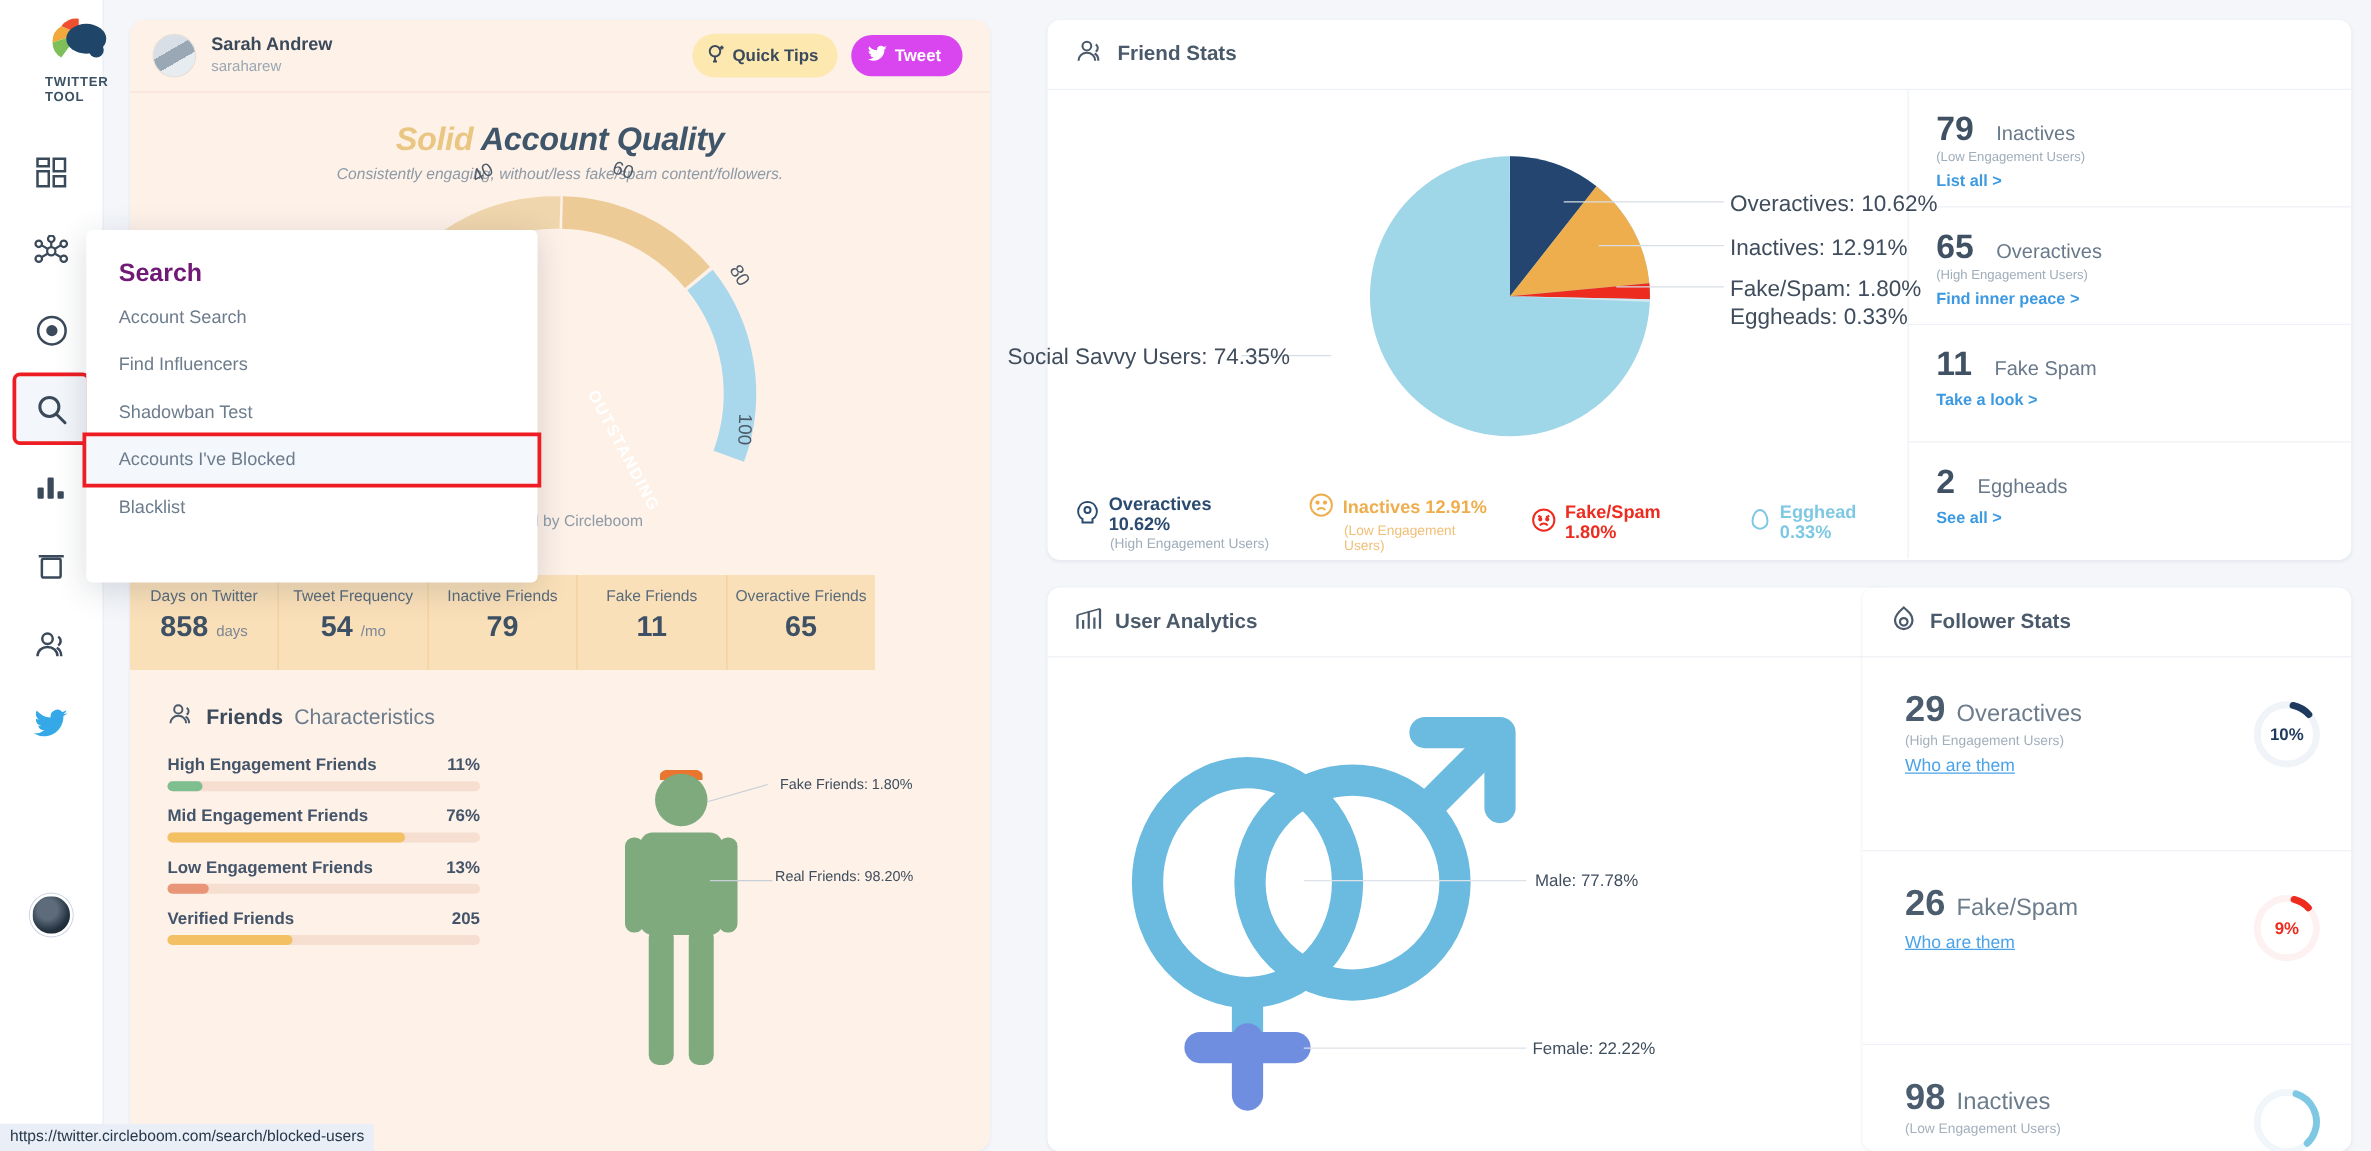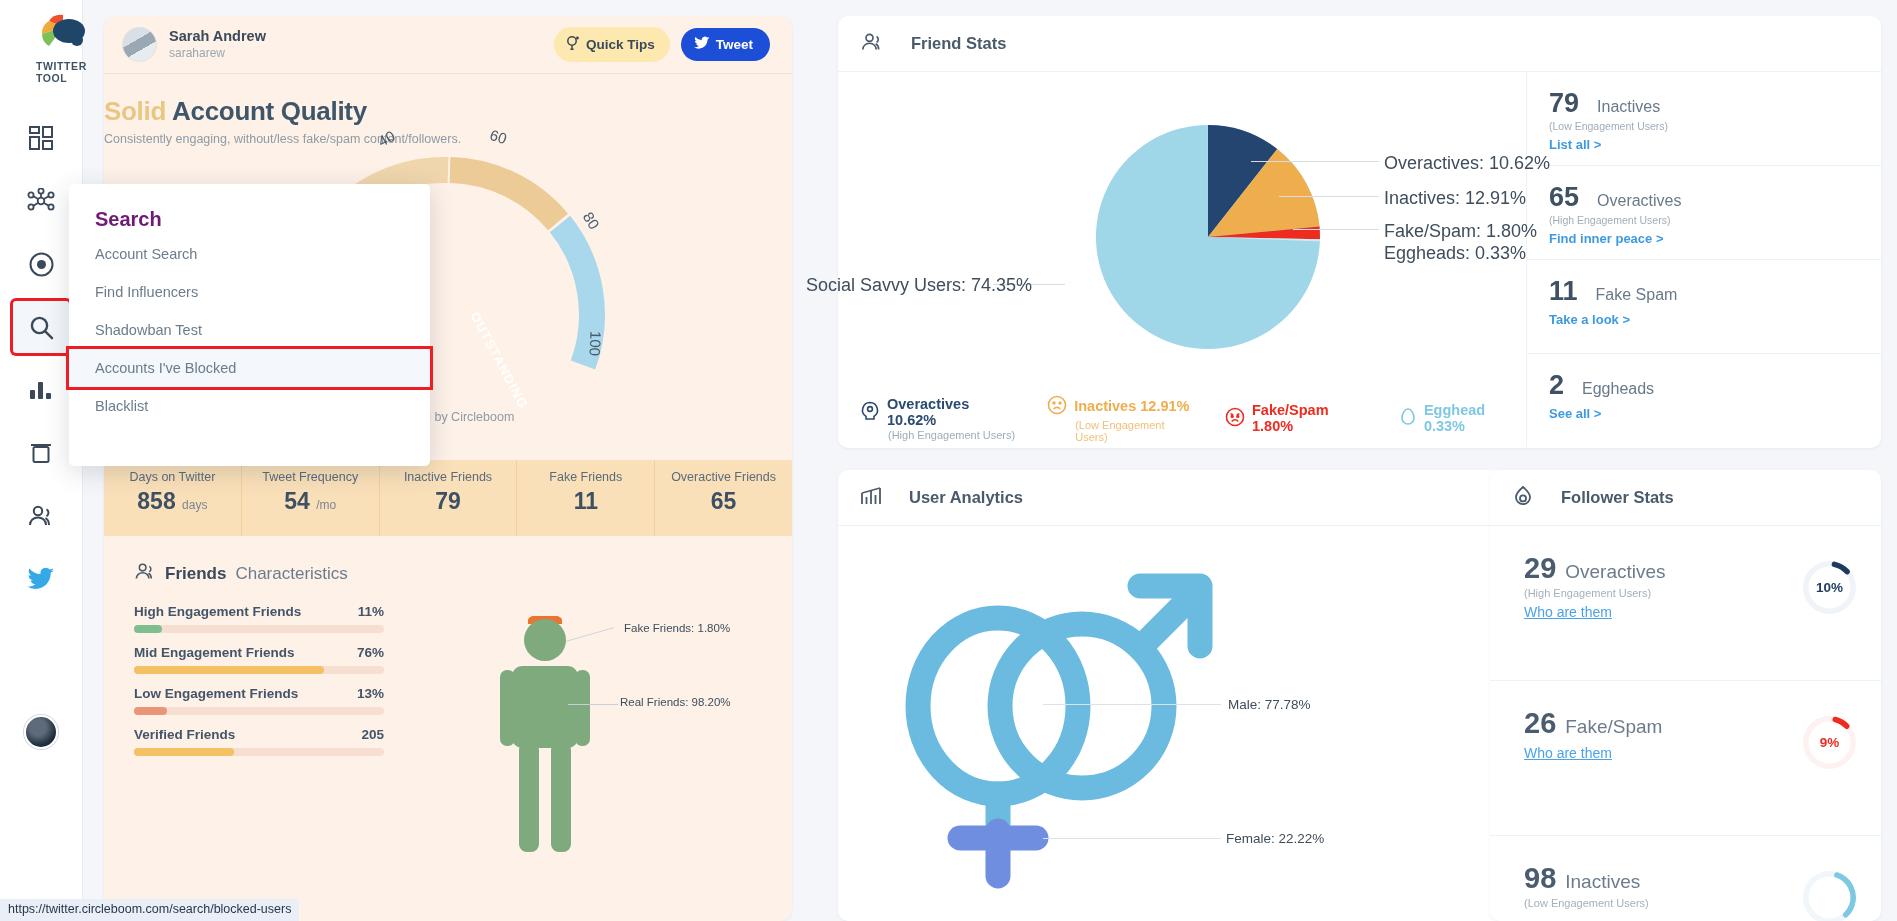--- a/index.html
+++ b/index.html
@@ -71,37 +71,37 @@
   #profile-names { margin-left: 12px; line-height: 1.15; }
   #profile-names .nm { font-size: 14.5px; color: #3b4a5a; font-weight: 600; }
   #profile-names .hn { font-size: 12px; color: #9aa6b2; margin-top: 2px; }
   #profile-actions { margin-left: auto; display: flex; align-items: center; gap: 11px; }
   .btn-tips {
     background: #fde8b0; color: #3b4a5a; font-weight: 700; font-size: 13.5px;
     border: none; border-radius: 18px; padding: 8px 15px 8px 12px;
     display: flex; align-items: center; gap: 6px; cursor: pointer;
   }
   .btn-tweet {
-    background: #1d4ed8; color: #fff; font-weight: 700; font-size: 13.5px;
+    background: #d946ef; color: #fff; font-weight: 700; font-size: 13.5px;
     border: none; border-radius: 18px; padding: 8px 17px 8px 13px;
     display: flex; align-items: center; gap: 6px; cursor: pointer;
   }
-  #quality-head { padding-top: 22px; }
+  #quality-head { text-align: center; padding-top: 22px; font-style: italic; }
   #quality-head h1 { font-size: 26px; font-weight: 700; color: #3f566a; letter-spacing: -.3px; }
   #quality-head h1 .solid { color: #e9c782; }
   #quality-head .sub { font-size: 12.5px; color: #8e9aa6; margin-top: 5px; }
   #gauge-wrap { position: relative; width: 420px; height: 300px; margin: 4px auto 0; }
   #gauge-wrap .ticklbl {
     position: absolute; font-size: 15px; color: #4b5a68;
   }
   #powered {
     text-align: center; font-size: 12.5px; color: #8e9aa6; margin-top: -40px;
   }
   #stats-strip {
-    position: absolute; left: 0; top: 444px; width: 688px; height: 76px;
+    position: absolute; left: 0; top: 444px; width: 596px; height: 76px;
     background: #fae0b9; display: flex;
   }
   #stats-strip .cell {
     flex: 1; text-align: center; padding-top: 10px;
     border-right: 1px solid #f2cf9c;
   }
   #stats-strip .cell:last-child { border-right: none; }
   #stats-strip .cl { font-size: 12.5px; color: #5a6b7b; }
   #stats-strip .cv { font-size: 23px; font-weight: 700; color: #3e5064; margin-top: 4px; }
   #stats-strip .cv small { font-size: 12px; font-weight: 400; color: #7b8795; }
@@ -136,21 +136,21 @@
     position: relative;
   }
   .mitem.hl { background: #f4f7fb; box-shadow: 0 0 0 3px #ee1d23; }
 
   
   .card {
     position: absolute; background: #fff; border-radius: 10px;
     box-shadow: 0 1px 3px rgba(40,60,80,.07);
   }
   .cardhead {
-    height: 56px; display: flex; align-items: center; gap: 27px;
+    height: 56px; display: flex; align-items: center; gap: 10px;
     padding: 0 22px; border-bottom: 1px solid #eef1f5;
     font-size: 16.5px; color: #4a5a6b; font-weight: 600;
   }
 
   #friend-stats { left: 838px; top: 16px; width: 1043px; height: 432px; }
   #fs-body { display: flex; height: 375px; }
   #fs-chart { flex: 1; position: relative; }
   #fs-side { width: 355px; border-left: 1px solid #eef1f5; }
   .fsrow { height: 94px; padding: 16px 0 0 22px; border-bottom: 1px solid #eef1f5; }
   .fsrow:last-child { border-bottom: none; }

